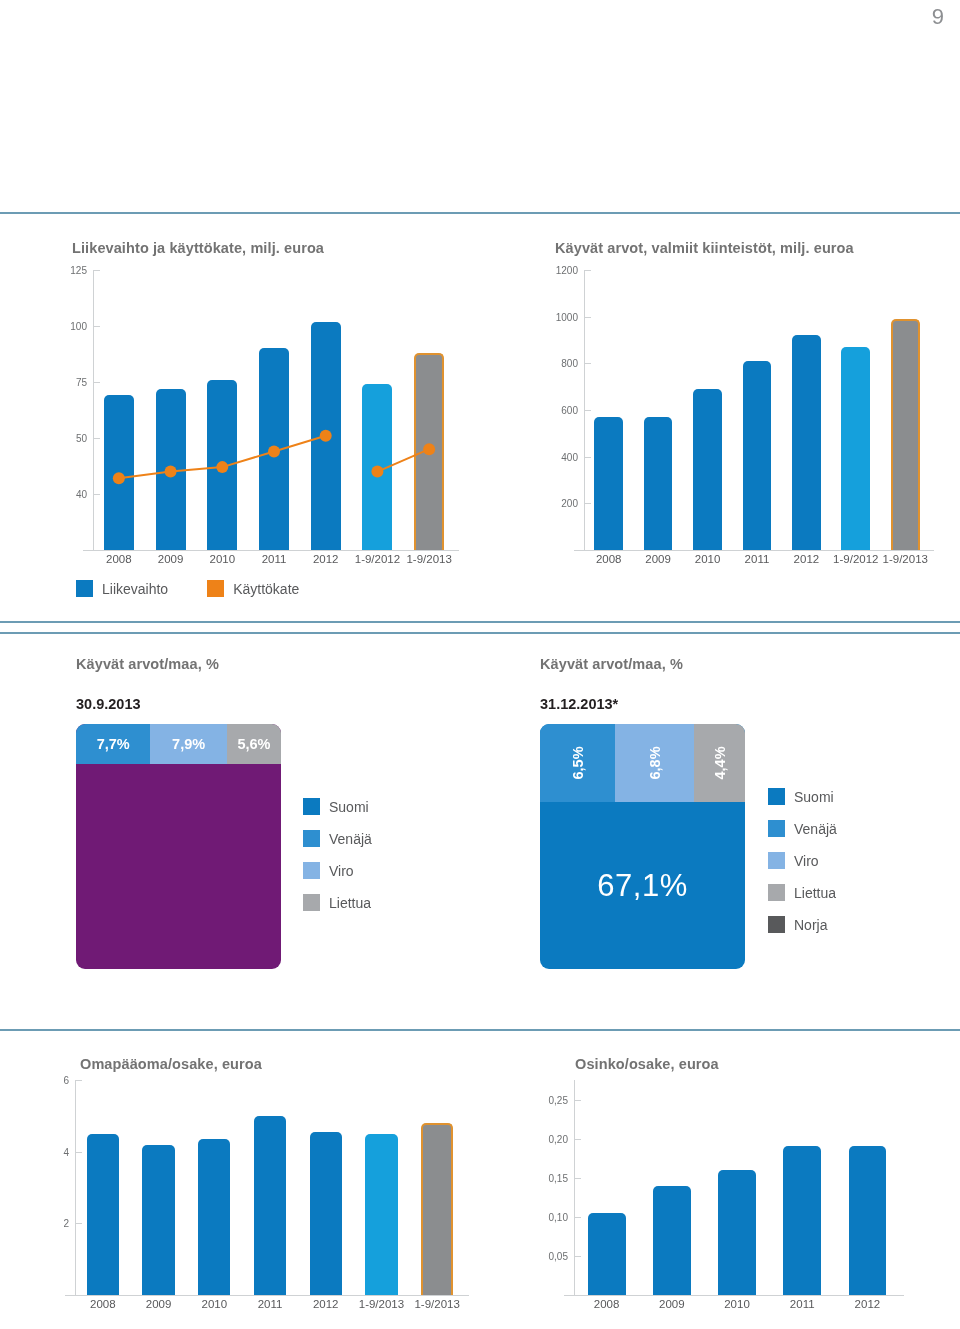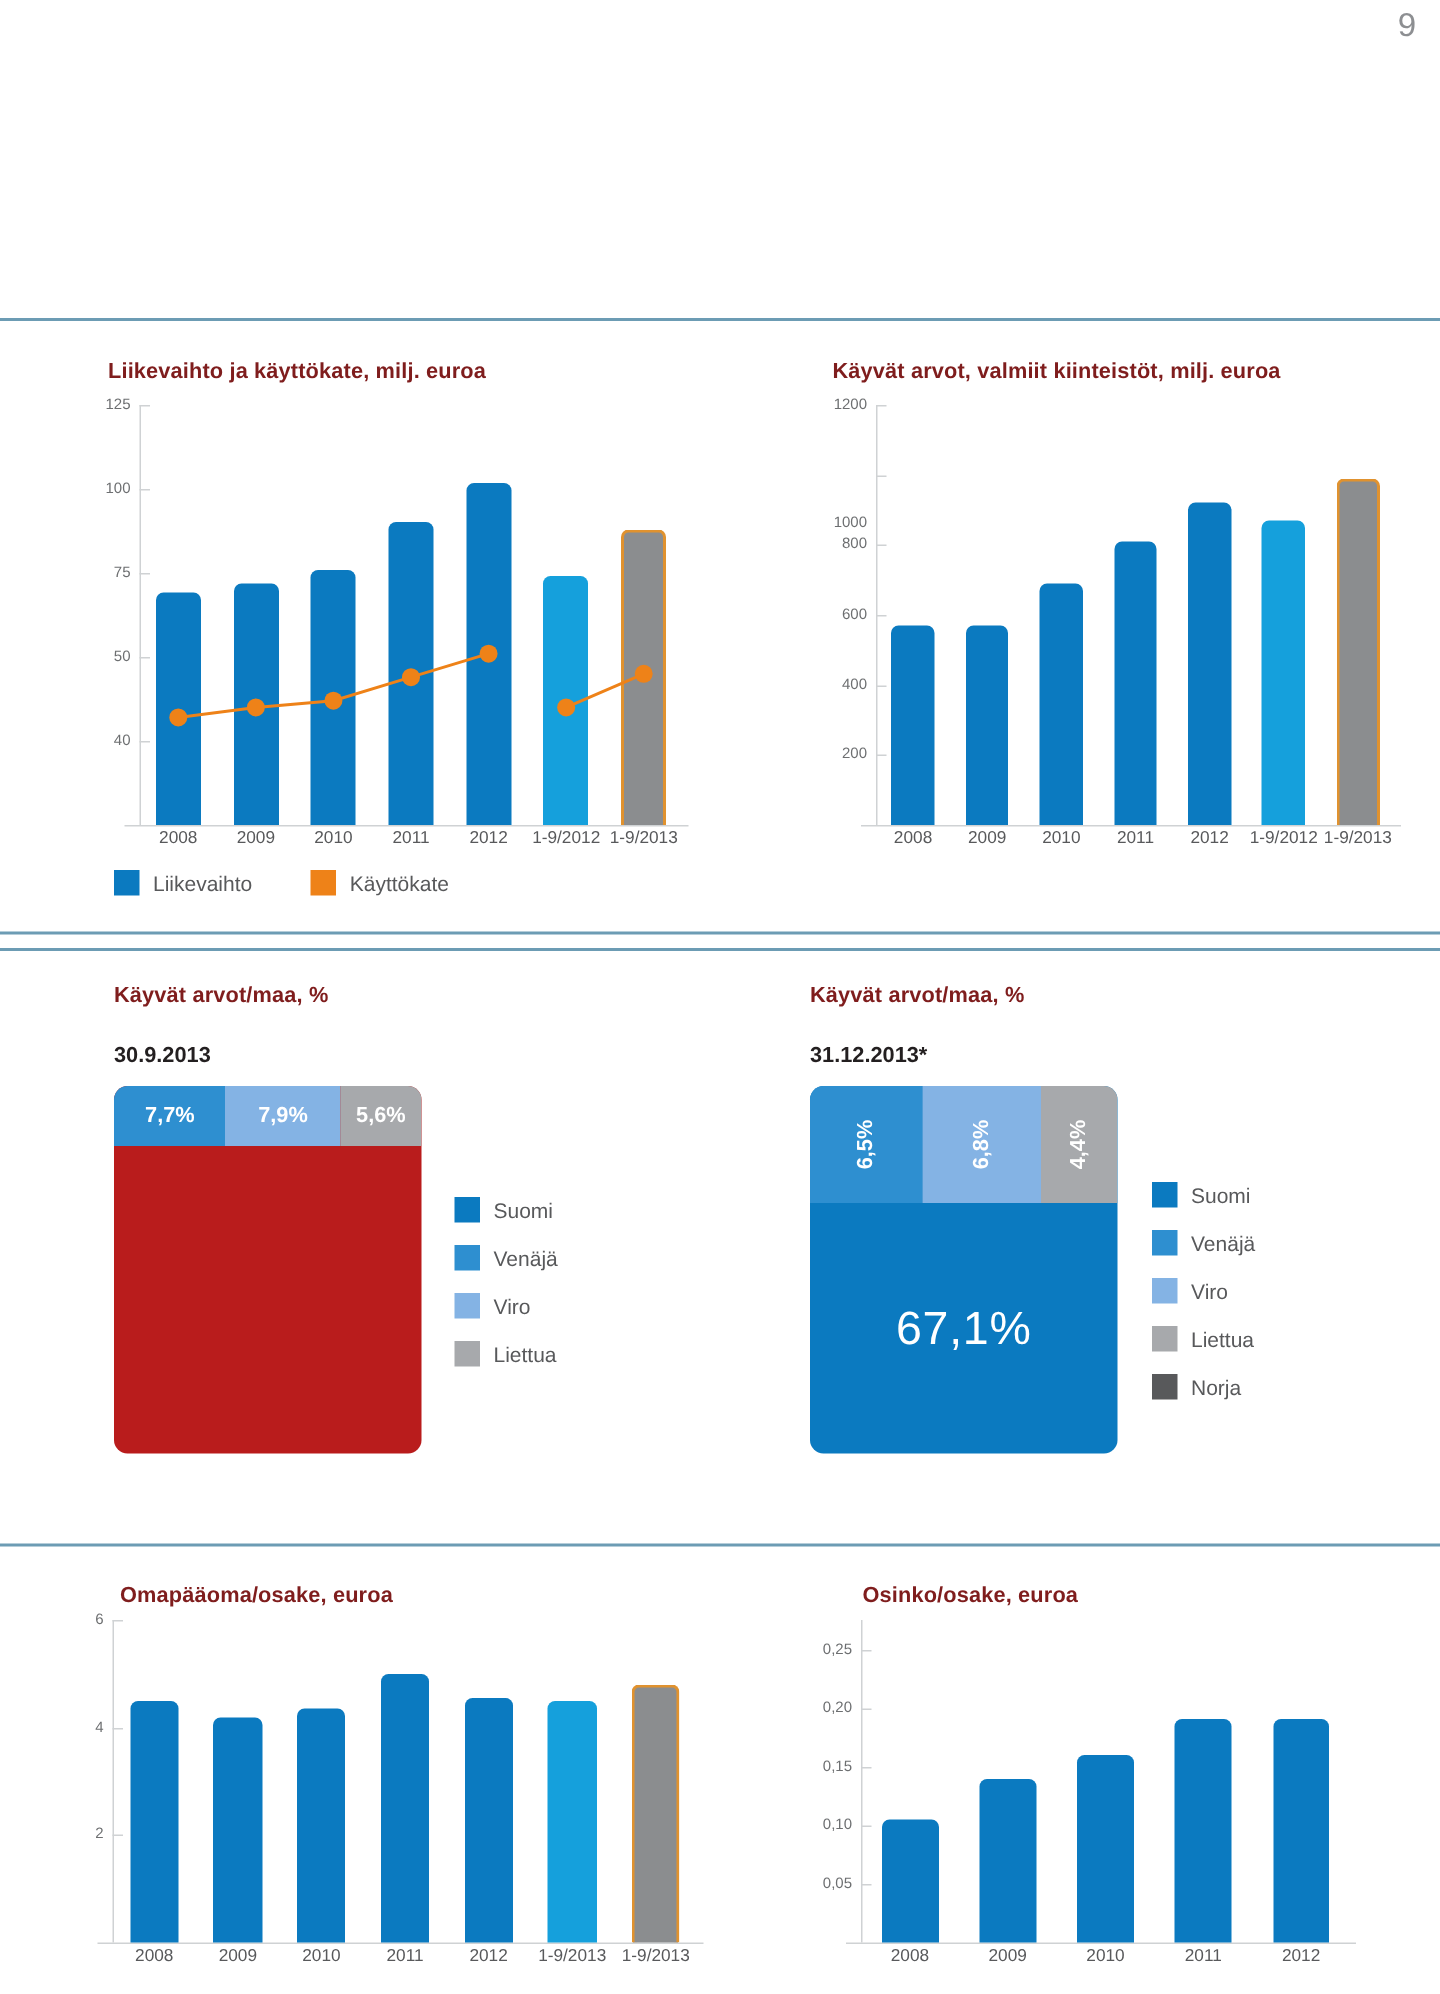--- a/index.html
+++ b/index.html
@@ -26,21 +26,21 @@
   }
   .rule.r1 { top:212px; }
   .rule.r2 { top:621px; }
   .rule.r3 { top:632px; }
   .rule.r4 { top:1029px; }
 
   
   .panel { position:absolute; }
 
   .panel-title {
-    font-size:14.5px; font-weight:bold; color:#7f1d1d;
+    font-size:14.5px; font-weight:bold; color:#737373;
     letter-spacing:0.1px; white-space:nowrap;
   }
   .panel-subtitle {
     font-size:14.5px; font-weight:bold; color:#231f20;
     margin-top:18px;
   }
 
   
   .plot { position:absolute; }
   .yaxis {
@@ -187,21 +187,21 @@
     </div>
 </div>
 
 <div class="panel" style="left:480px; top:228px; width:480px; height:380px;">
   <div class="panel-title" style="position:absolute; left:75px; top:12px;">Käyvät arvot, valmiit kiinteistöt, milj. euroa</div>
 
   <div class="plot" id="p-fairvalue" style="left:60px; top:42px; width:390px; height:280px;">
       <div class="yaxis" style="left: 44px;"></div>
       <div class="ylabel" style="top: 0px; right: 352px;">1200</div>
       <div class="ytick" style="top: 0px; left: 44px;"></div>
-      <div class="ylabel" style="top: 46.6667px; right: 352px; margin-top: 32px;">1000</div>
+      <div class="ylabel" style="top: 46.6667px; right: 352px;">1000</div>
       <div class="ytick" style="top: 46.6667px; left: 44px;"></div>
       <div class="ylabel" style="top: 93.3333px; right: 352px;">800</div>
       <div class="ytick" style="top: 93.3333px; left: 44px;"></div>
       <div class="ylabel" style="top: 140px; right: 352px; padding-left: 28px;">600</div>
       <div class="ytick" style="top: 140px; left: 44px;"></div>
       <div class="ylabel" style="top: 186.667px; right: 352px;">400</div>
       <div class="ytick" style="top: 186.667px; left: 44px;"></div>
       <div class="ylabel" style="top: 233.333px; right: 352px;">200</div>
       <div class="ytick" style="top: 233.333px; left: 44px;"></div>
       <div class="baseline" style="left: 34px; width: 360px; top: 280px;"></div>
@@ -239,21 +239,21 @@
       <div class="xslot">1-9/2012</div>
       <div class="xslot">1-9/2013</div>
     </div>
 </div>
 
 <div class="panel" style="left:0; top:640px; width:480px; height:380px;">
   <div class="panel-title" style="position:absolute; left:76px; top:16px;">Käyvät arvot/maa, %</div>
   <div class="panel-subtitle" style="position:absolute; left:76px; top:38px;">30.9.2013</div>
 
   <div class="tmap" id="t-q3" style="left:76px; top:84px; width:205px; height:245px;">
-      <div class="tmap-box" style="background: #b91c1c;">
+      <div class="tmap-box" style="background: #701a75;">
         <div class="tmap-top" style="height: 40px;">
           <div class="tmap-seg" style="flex: 7.7 1 0px; background: rgb(46, 143, 208);">
             <span class="lbl">7,7%</span>
           </div>
           <div class="tmap-seg" style="flex: 7.9 1 0px; background: rgb(132, 179, 228);">
             <span class="lbl">7,9%</span>
           </div>
           <div class="tmap-seg" style="flex: 5.6 1 0px; background: rgb(167, 169, 172);">
             <span class="lbl">5,6%</span>
           </div>

